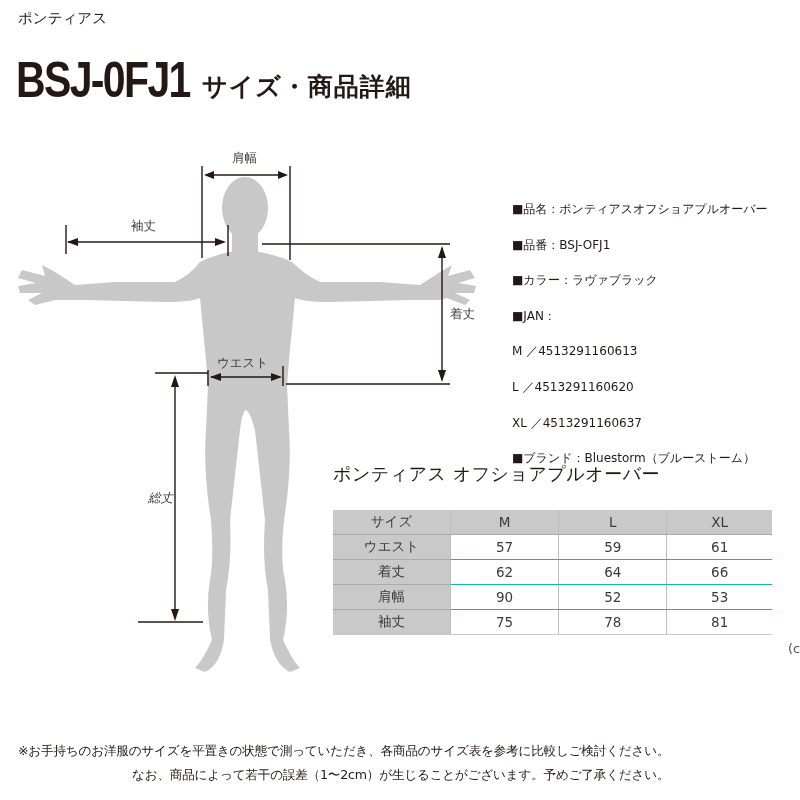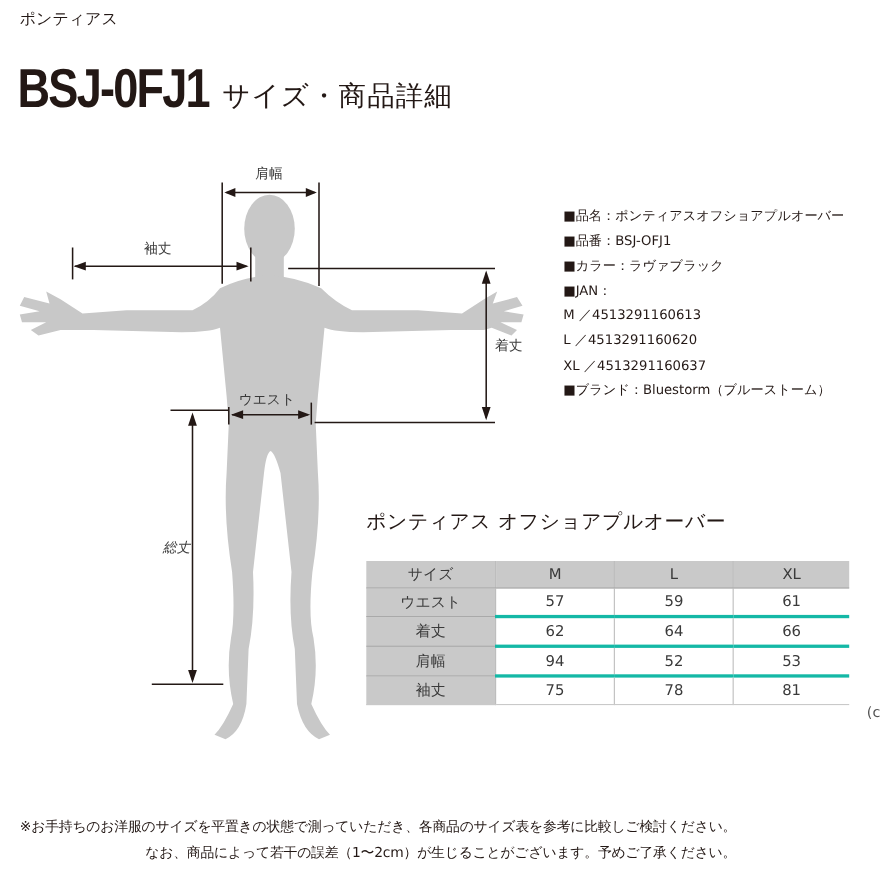--- a/index.html
+++ b/index.html
@@ -1,27 +1,27 @@
 <!DOCTYPE html>
 <html><head>
 <meta charset="utf-8">
 <style>
   html,body{margin:0;padding:0;background:#fff;}
   body{width:800px;height:800px;position:relative;overflow:hidden;font-family:"DejaVu Sans","Liberation Sans",sans-serif;color:#231815;}
   .abs{position:absolute;}
   .subtitle{left:18px;top:10px;font-size:14.5px;line-height:17px;color:#231815;font-weight:normal;}
   .model{left:16px;top:53px;font-family:"Liberation Sans","DejaVu Sans",sans-serif;font-weight:bold;font-size:50px;letter-spacing:-2px;line-height:54px;transform:scaleX(0.82);transform-origin:left top;color:#231815;}
-  .pagehead{left:202px;top:70px;font-size:25px;font-weight:normal;color:#231815;letter-spacing:1px;}
+  .pagehead{left:202px;top:70px;font-size:25px;font-weight:bold;color:#231815;letter-spacing:1px;}
   .figure{left:0;top:140px;width:500px;height:540px;}
   .mlabel{font-size:12.5px;color:#3a3a3a;}
   .info{left:512px;top:185px;font-size:12px;line-height:22.6px;color:#231815;}
-  .info div{white-space:nowrap;}
+  .info div{white-space:nowrap;margin-top:13px;}
   .ptitle{left:333px;top:462px;font-size:18px;color:#231815;letter-spacing:0.5px;}
   table.size{position:absolute;left:333px;top:510px;width:439px;border-collapse:collapse;font-size:13.5px;color:#3a3a3a;padding-left:33px;}
-  table.size td{height:24px;text-align:center;border-bottom:3px solid #14b8a6;border-right:1px solid #bdbdbd;padding:0;}
+  table.size td{height:24px;text-align:center;border-bottom:1px solid #14b8a6;border-right:1px solid #bdbdbd;padding:0;}
   table.size td:last-child{border-right:none;}
   table.size tr:first-child td{background:#c9c9c9;border-bottom:1px solid #a9a9a9;}
   table.size td.rh{background:#c9c9c9;width:117px;border-bottom:1px solid #a9a9a9;}
   table.size tr:last-child td{border-bottom:1px solid #c9c9c9;}
   .unit{left:788px;top:641px;font-size:13px;color:#555;}
   .note{left:18px;top:739px;font-size:12.6px;line-height:24px;color:#231815;white-space:nowrap;letter-spacing:-0.2px;text-align:right;}
 </style>
 </head>
 <body>
 
@@ -113,21 +113,21 @@
     <td>61</td>
   </tr>
   <tr>
     <td class="rh">着丈</td>
     <td>62</td>
     <td>64</td>
     <td>66</td>
   </tr>
   <tr>
     <td class="rh">肩幅</td>
-    <td>94</td>
+    <td>90</td>
     <td>52</td>
     <td>53</td>
   </tr>
   <tr>
     <td class="rh">袖丈</td>
     <td>75</td>
     <td>78</td>
     <td>81</td>
   </tr>
 </tbody>

